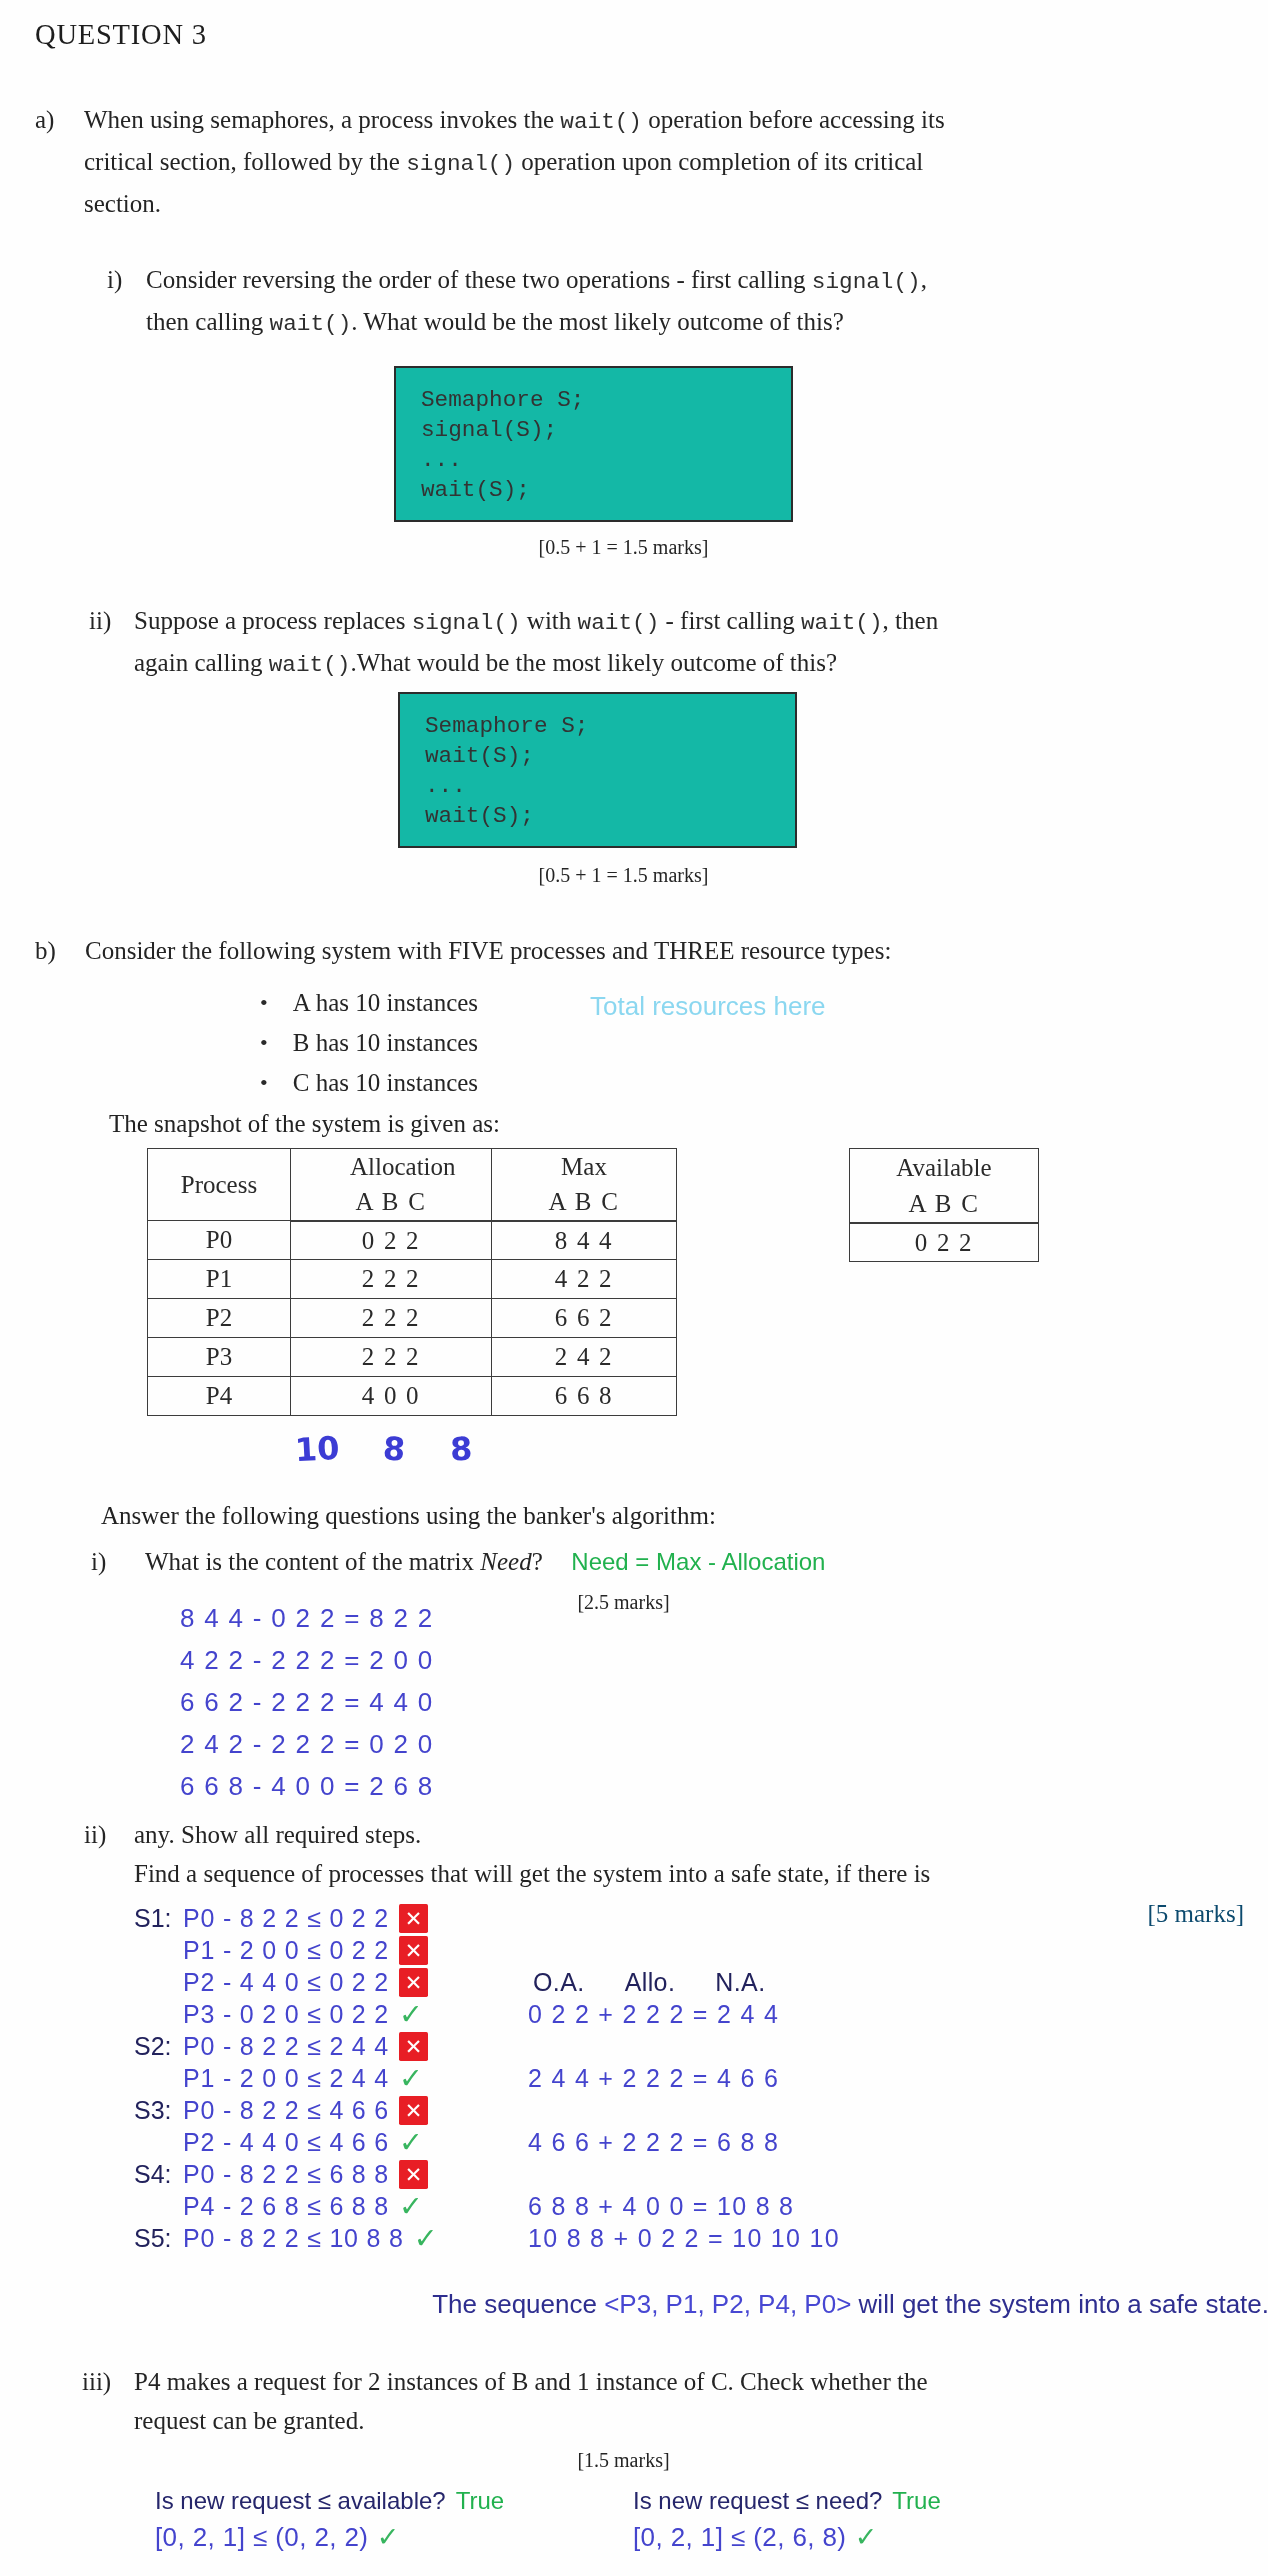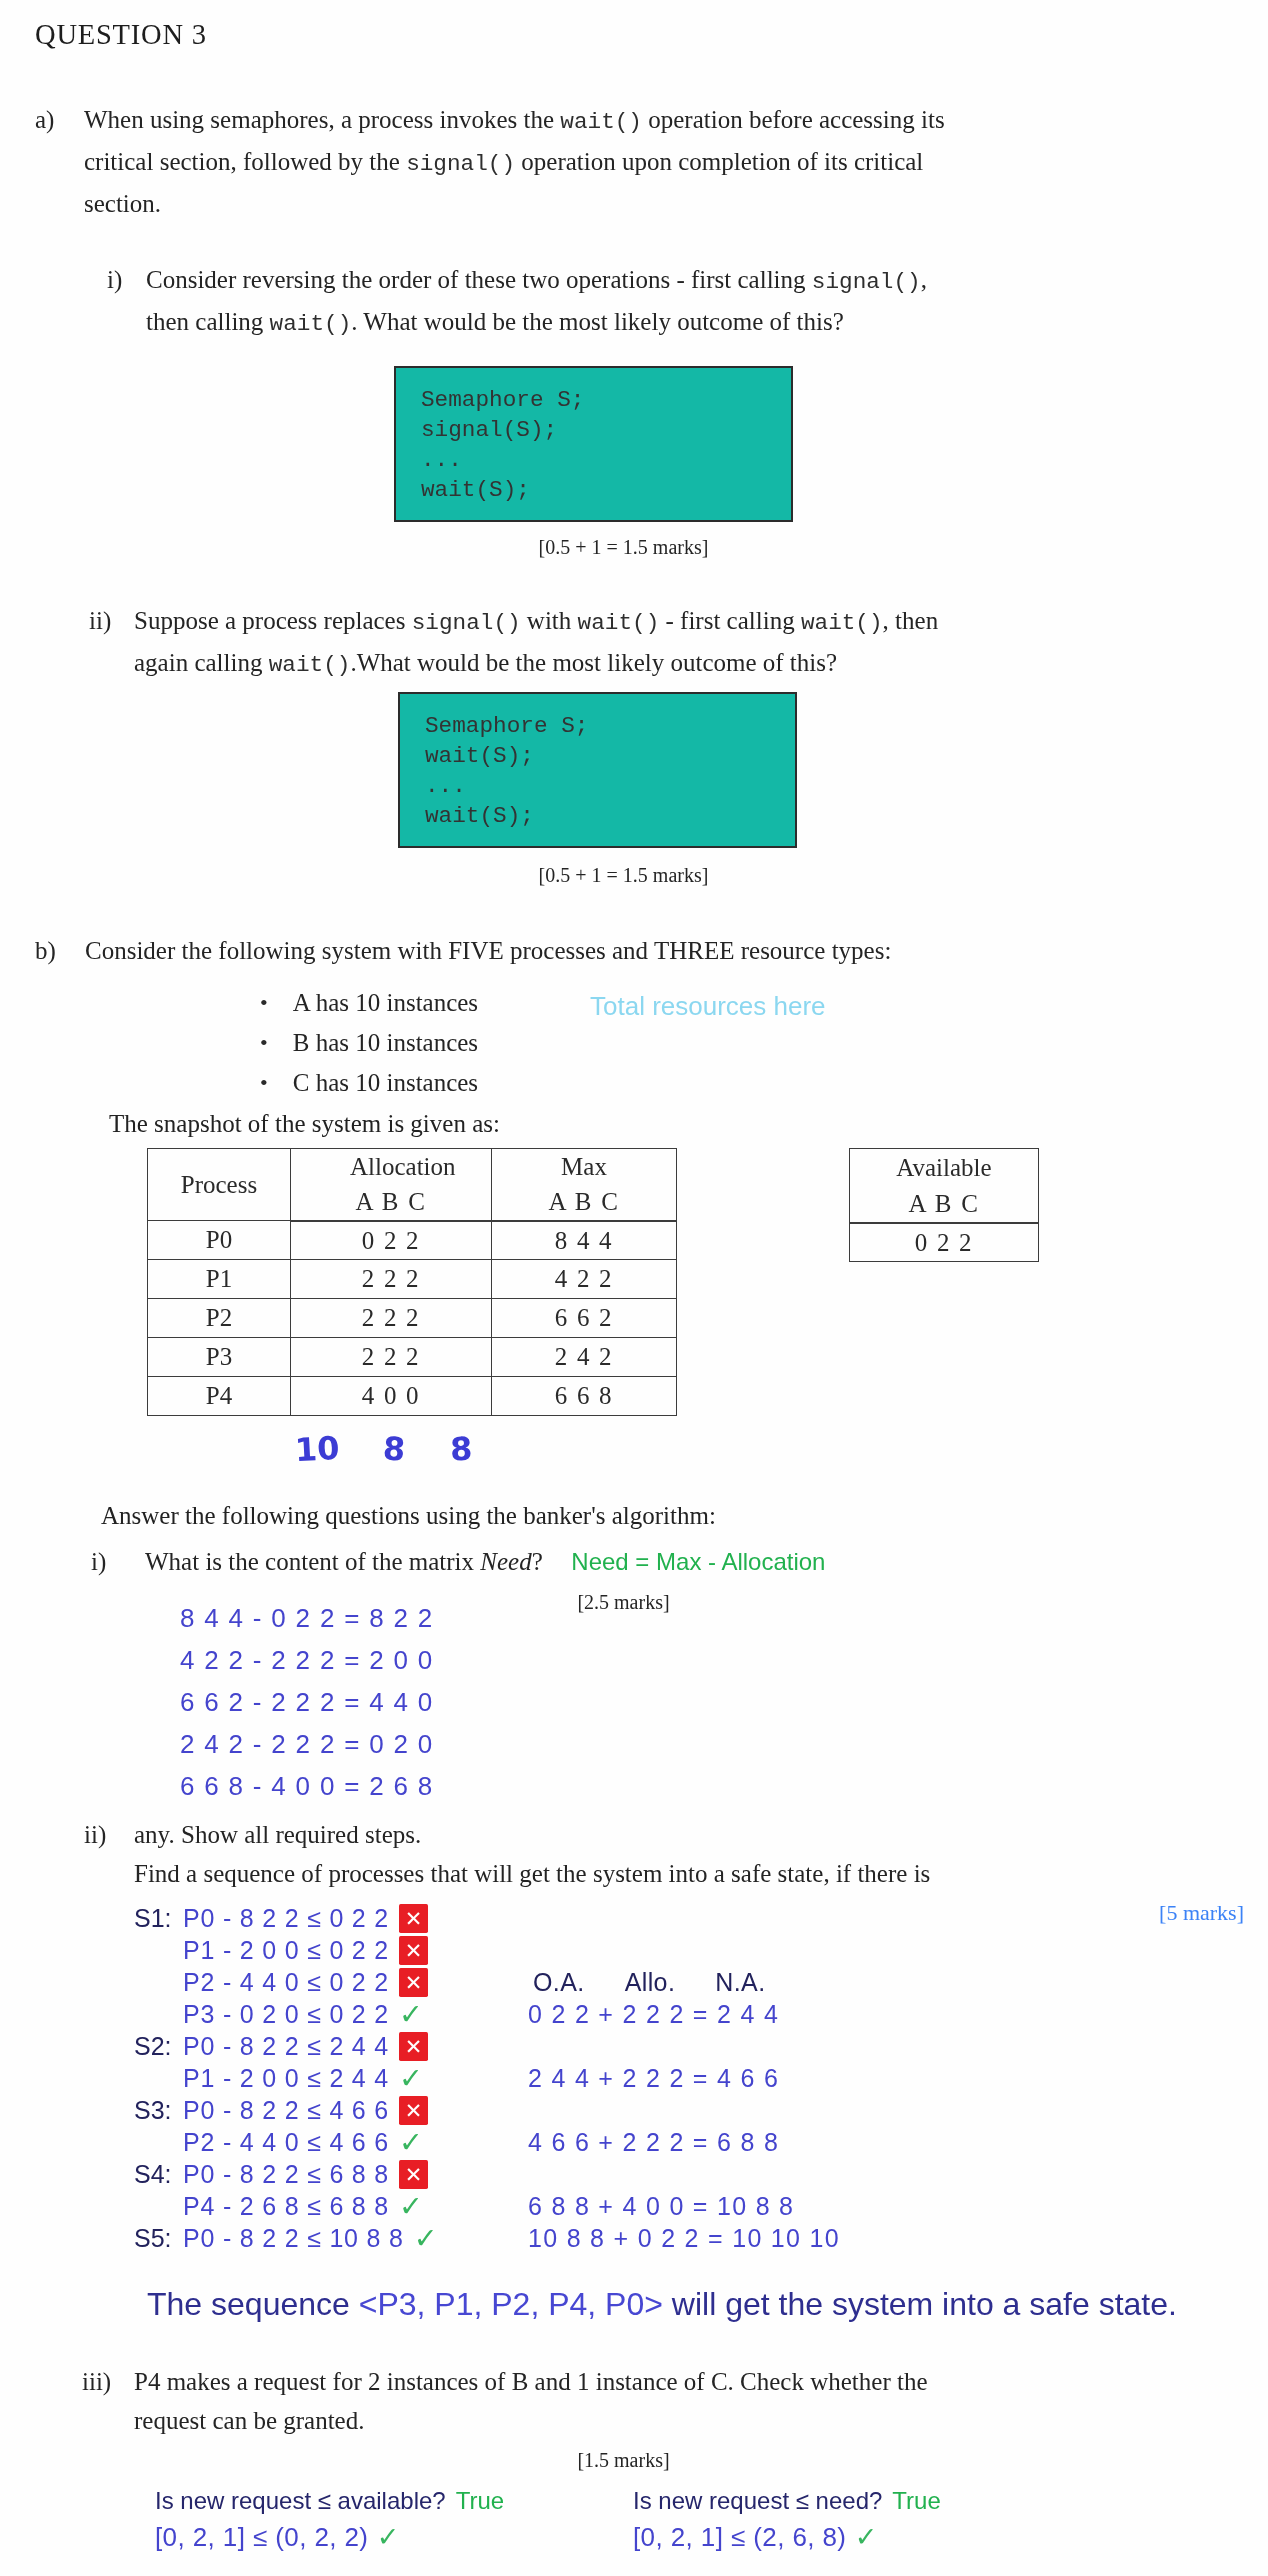--- a/index.html
+++ b/index.html
@@ -106,24 +106,24 @@
   .mark-cross { display:inline-flex; width:29px; height:29px; background:#e81e25;
     color:#fff; font-weight:bold; font-size:21px; align-items:center; justify-content:center;
     border-radius:1.7px; font-family:"DejaVu Sans",sans-serif; }
   .mark-check { color:#38b55f; font-size:28.5px; font-weight:bold; font-style:italic;
     font-family:"DejaVu Sans",sans-serif; line-height:1; }
   .s-right { position:absolute; left:394px; top:0; height:32px; display:flex;
     align-items:center; color:#4444cd; letter-spacing:1.3px; }
   .oa-headers { position:absolute; left:399px; top:0; height:32px; display:flex;
     align-items:center; gap:40px; color:#22225c; letter-spacing:0.4px; }
   .five-marks { position:absolute; top:-3.4px; right:25px;
-    font-family:"Liberation Serif",serif; font-size:22px; color:#3b82f6; letter-spacing:0; }
+    font-family:"Liberation Serif",serif; font-size:25px; color:#0c4a6e; letter-spacing:0; }
 
   .sequence-line { margin:32px 0 0 147px;
-    font-family:"Liberation Sans","DejaVu Sans",sans-serif; font-size:32px; line-height:35px; }
+    font-family:"Liberation Sans","DejaVu Sans",sans-serif; font-size:26px; line-height:35px;text-align:right; }
   .seq-navy { color:#2e2e8f; }
   .seq-blue { color:#4747d2; }
 
   .checks-row { display:flex; margin:6.7px 0 0 155px;
     font-family:"Liberation Sans","DejaVu Sans",sans-serif; }
   .check-col-left { width:478px; }
   .check-q { font-size:24px; line-height:34px; color:#26266b; }
   .check-q .true-val { color:#21b14e; margin-left:10px; }
   .check-expr { font-size:26px; line-height:39px; color:#4444cd; letter-spacing:0.4px; }
   .check-expr .mark-check { font-size:27px; margin-left:8.4px; }

